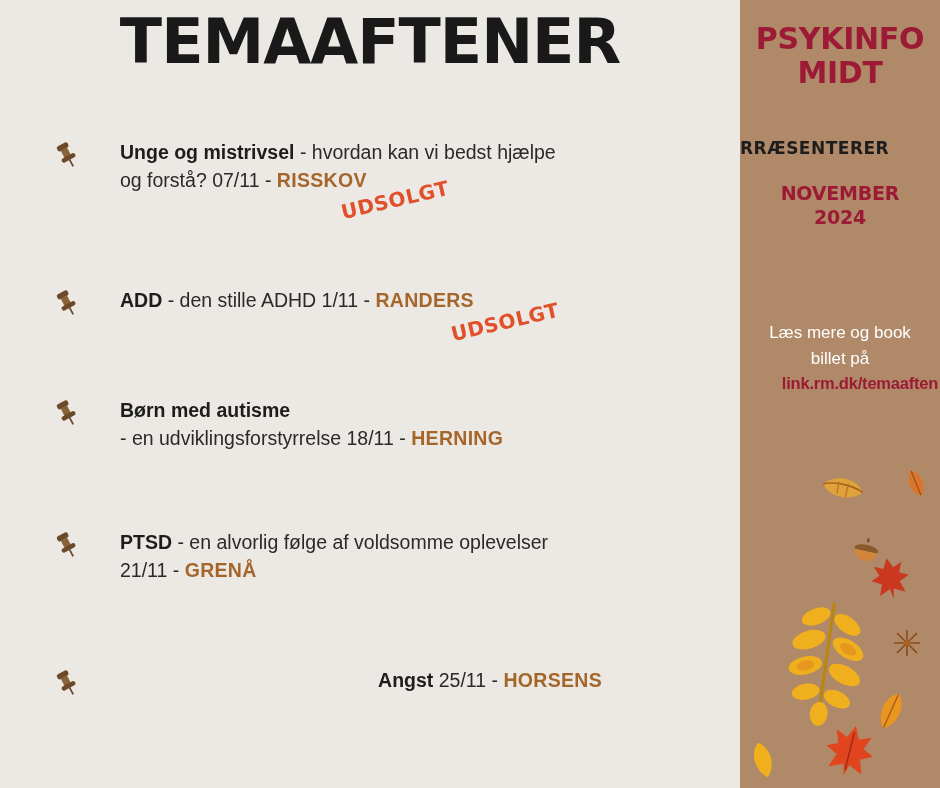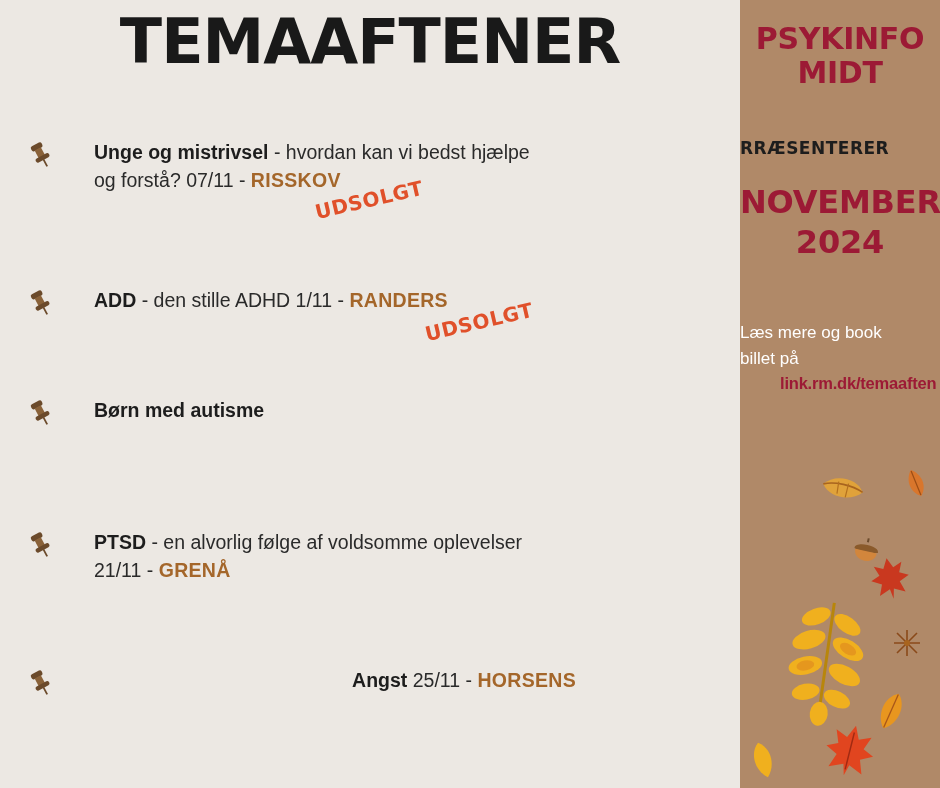--- a/index.html
+++ b/index.html
@@ -48,20 +48,21 @@
     position: absolute;
     left: 0;
     top: 138px;
     width: 740px;
   }
   .event {
     position: relative;
     padding-left: 94px;
     margin-bottom: 22px;
     min-height: 92px;
+    margin-left: 26px;
   }
   .event .lines {
     font-size: 19.5px;
     line-height: 1.45;
     color: #2a2a2a;
   }
   .event .lines .line {
     white-space: nowrap;
   }
   strong.bold {
@@ -142,30 +143,31 @@
     color: #1d1d1d;
   }
   .month {
     position: absolute;
     left: 0;
     top: 182px;
     width: 200px;
     text-align: center;
     font-family: "DejaVu Sans", sans-serif;
     font-weight: bold;
-    font-size: 32px;
+    font-size: 19px;
     line-height: 1.25;
     color: #9c1a35;
     letter-spacing: -0.2px;
   }
   .book-text {
     position: absolute;
     left: 0;
     top: 320px;
     width: 200px;
+    text-align: center;
     font-size: 17px;
     line-height: 1.5;
     color: #ffffff;
   }
   .book-link {
     display: block;
     font-weight: bold;
     color: #9c1a35;
     font-size: 16.5px;
     letter-spacing: -0.2px;
@@ -238,20 +240,23 @@
               <rect x="9" y="3" width="12" height="5.5" rx="2" fill="#6b4a2b"></rect>
               <rect x="11.5" y="8" width="7" height="9" fill="#8a6239"></rect>
               <rect x="7.5" y="16" width="15" height="4.5" rx="2" fill="#6b4a2b"></rect>
               <rect x="14.2" y="20" width="1.8" height="8" fill="#6b4a2b"></rect>
             </g>
           </svg>
         </span>
         <div class="lines">
           <div class="line">
             <strong class="bold">Børn med autisme</strong>
+          </div>
+          <div class="line">
+            <span> - en udviklingsforstyrrelse 18/11 - </span><span class="city">HERNING</span>
           </div>
         </div>
       </div>
 
       <div class="event" id="ev3">
         <span class="pin">
           <svg width="30" height="30" viewBox="0 0 30 30">
             <g transform="rotate(-28 15 15)">
               <rect x="9" y="3" width="12" height="5.5" rx="2" fill="#6b4a2b"></rect>
               <rect x="11.5" y="8" width="7" height="9" fill="#8a6239"></rect>

